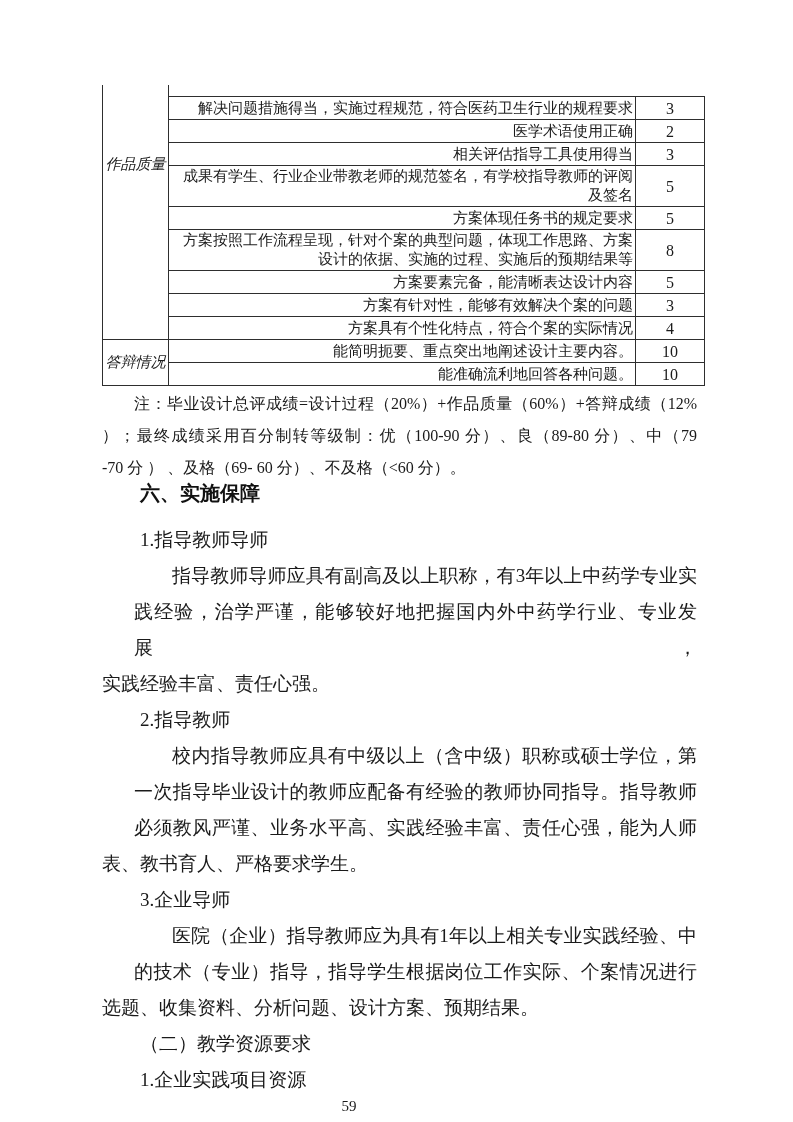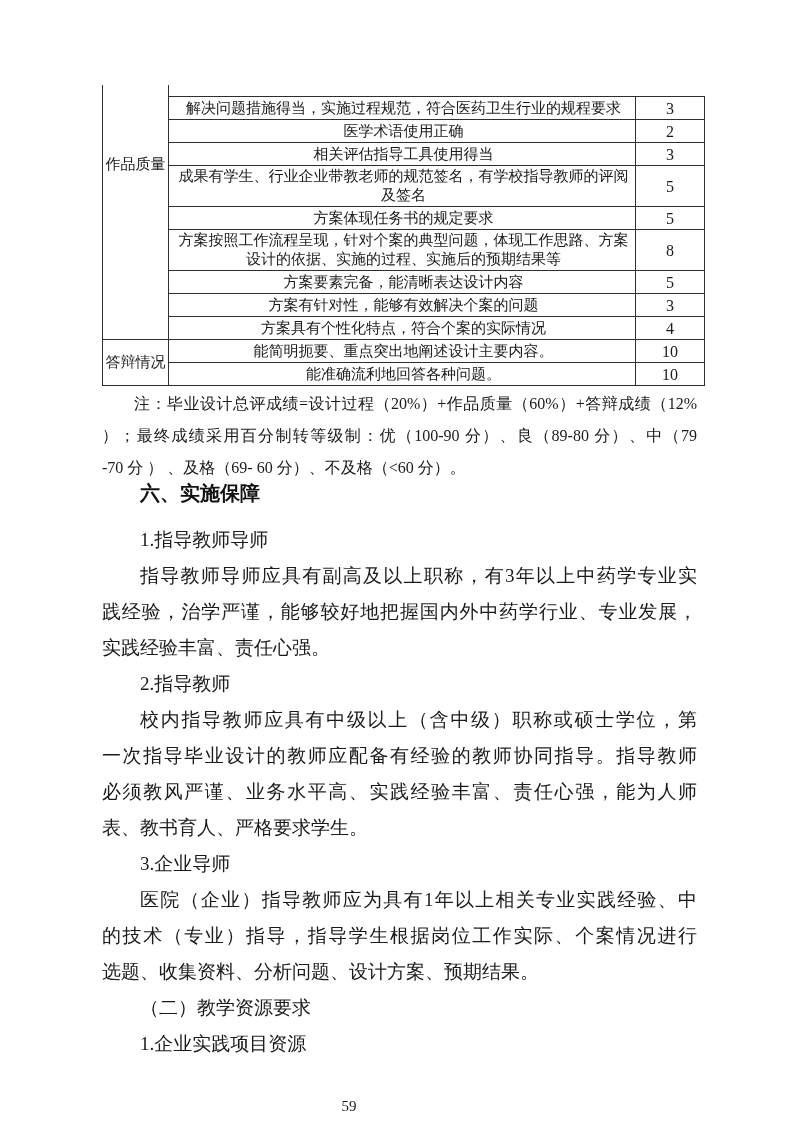--- a/index.html
+++ b/index.html
@@ -16,24 +16,24 @@
   .table-wrap{position:absolute;left:102px;top:85px;width:595px;}
   .stub{position:absolute;top:0;width:1px;height:12px;background:#2e2e2e;}
   .stub-left{left:0;}
   .stub-mid{left:66px;}
   table.score{
     position:relative;top:11px;
     border-collapse:collapse;table-layout:fixed;
     width:595px;font-size:15px;line-height:19px;color:#1a1a1a;
   }
   table.score td{border:1px solid #2e2e2e;padding:0;}
-  table.score td.g{width:65px;text-align:center;}
+  table.score td.g{width:65px;text-align:center;font-style:italic;}
   table.score td.g.upper{vertical-align:top;padding-top:58px;border-top:none;}
   table.score td.g.lower{vertical-align:middle;}
-  table.score td.d{width:459px;text-align:center;padding:1px 2px 1px 5px;vertical-align:middle;}
+  table.score td.d{width:459px;text-align:right;padding:1px 2px 1px 5px;vertical-align:middle;}
   table.score td.s{width:68px;text-align:center;vertical-align:middle;font-size:16px;}
   table.score tr{height:23px;}
   table.score tr.tall{height:40px;}
   
   .note{
     position:absolute;left:102px;top:388px;width:595px;
     font-size:16px;line-height:32px;
   }
   .note .line{white-space:nowrap;}
   .note .line.full{white-space:normal;text-align:justify;text-align-last:justify;}
@@ -43,21 +43,21 @@
     position:absolute;left:140px;top:480px;margin:0;
     font-family:"Liberation Sans","DejaVu Sans",sans-serif;
     font-weight:bold;font-size:20px;line-height:26px;color:#111;
   }
   
   .body-text{
     position:absolute;left:102px;top:522px;width:595px;
     font-size:19px;line-height:36px;
   }
   .body-text .line{white-space:nowrap;}
-  .body-text .line.full{white-space:normal;text-align:justify;text-align-last:justify;}
+  .body-text .line.full{white-space:normal;text-align:justify;text-align-last:justify;margin-left:32px;}
   
   .page-number{
     position:absolute;left:0;top:1098px;width:698px;
     text-align:center;font-size:15px;color:#1a1a1a;
   }
 </style>
 </head>
 <body>
 
 <div id="page">

